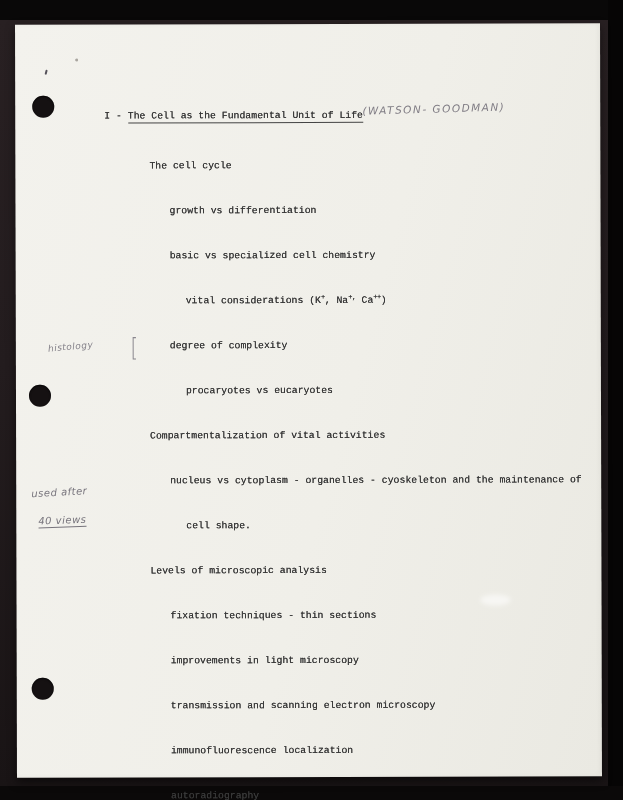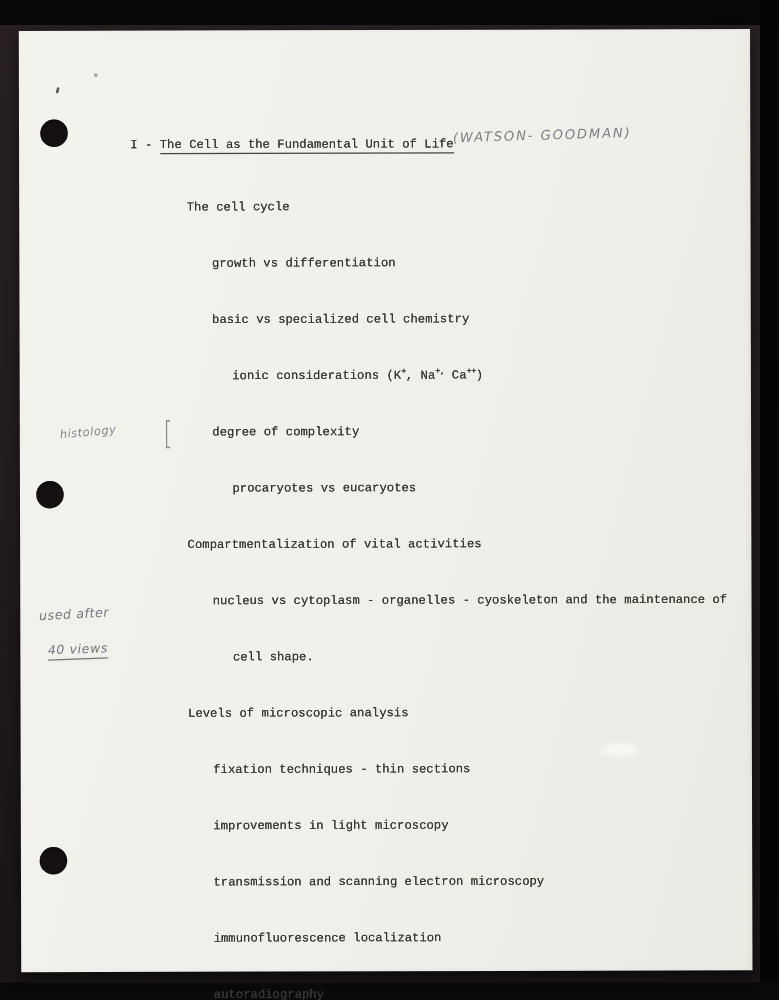--- a/index.html
+++ b/index.html
@@ -87,21 +87,21 @@
 
     <div class="hw bracket">[</div>
     <div class="hw note-histology">histology</div>
     <div class="hw note-used">used after</div>
     <div class="hw note-views">40 views</div>
 
     <div class="outline type">
       <div class="line ind1">The cell cycle</div>
       <div class="line ind2">growth vs differentiation</div>
       <div class="line ind2">basic vs specialized cell chemistry</div>
-      <div class="line ind3"><span>ionic considerations (K</span><sup>+</sup><span>, Na</span><sup>+,</sup><span> Ca</span><sup>++</sup><span>)</span></div>
+      <div class="line ind3"><span>vital considerations (K</span><sup>+</sup><span>, Na</span><sup>+,</sup><span> Ca</span><sup>++</sup><span>)</span></div>
       <div class="line ind2">degree of complexity</div>
       <div class="line ind3">procaryotes vs eucaryotes</div>
       <div class="line ind1">Compartmentalization of vital activities</div>
       <div class="line ind2">nucleus vs cytoplasm - organelles - cyoskeleton and the maintenance of</div>
       <div class="line ind3">cell shape.</div>
       <div class="line ind1">Levels of microscopic analysis</div>
       <div class="line ind2">fixation techniques - thin sections</div>
       <div class="line ind2">improvements in light microscopy</div>
       <div class="line ind2">transmission and scanning electron microscopy</div>
       <div class="line ind2">immunofluorescence localization</div>

